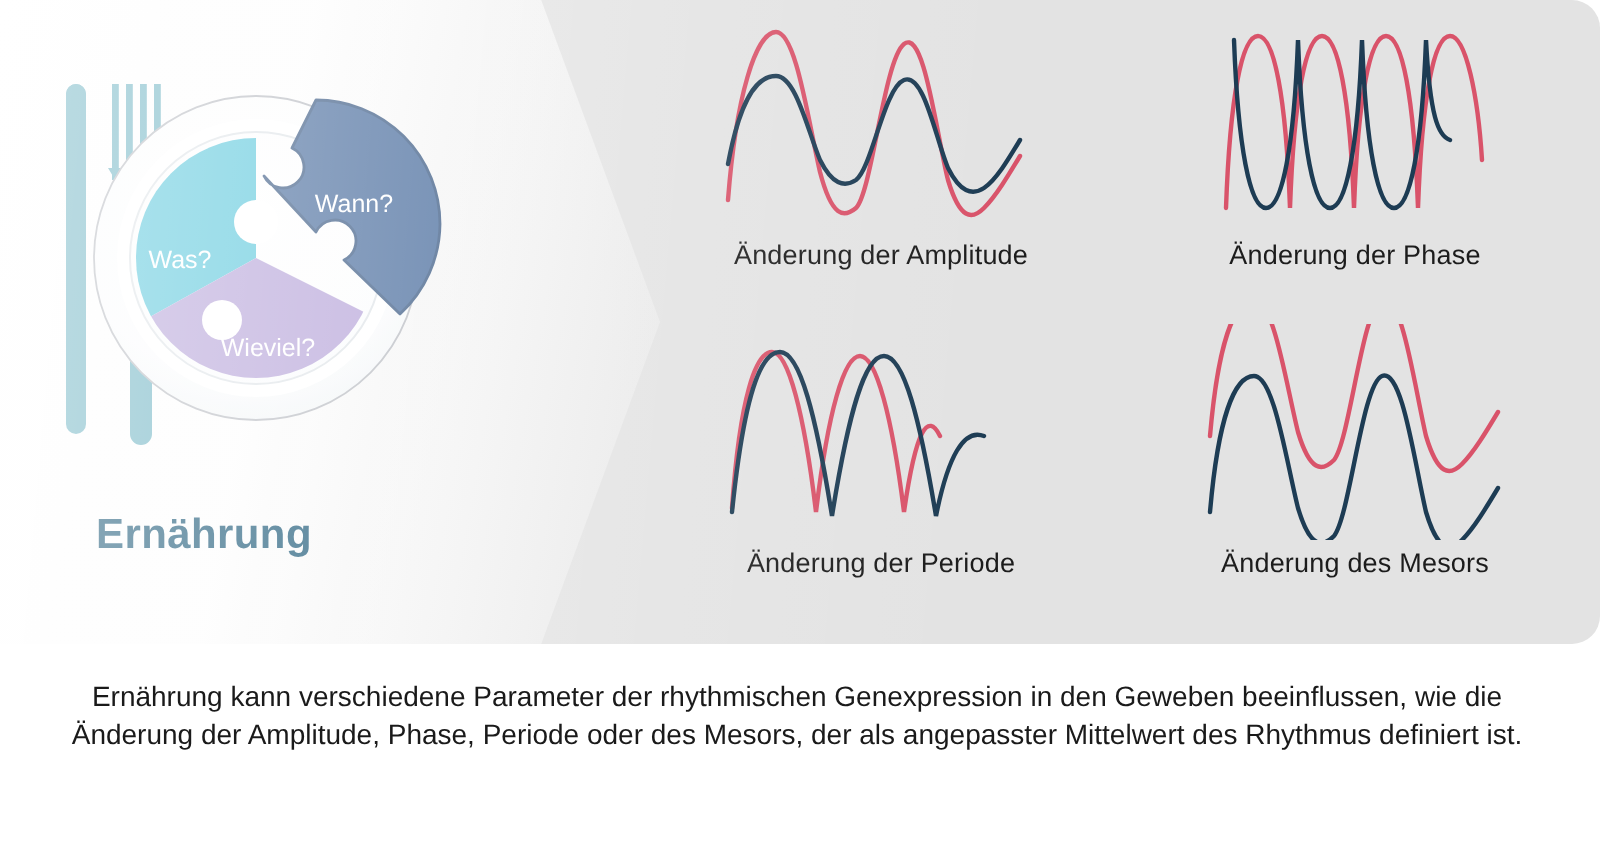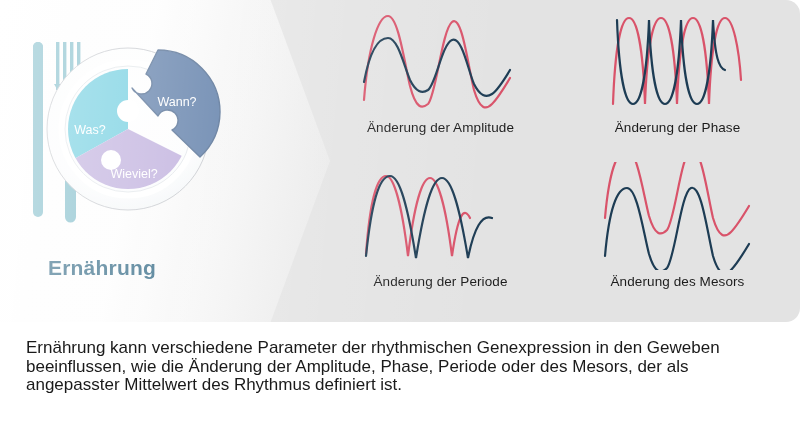--- a/index.html
+++ b/index.html
@@ -105,23 +105,24 @@
     text-align: center;
     letter-spacing: 0.1px;
   }
 
   
   .caption {
     position: absolute;
     left: 26px;
     top: 339px;
     width: 745px;
-    font-size: 17px;
+    font-size: 14px;
     line-height: 18.5px;
     color: #1a1a1a;
+    text-align: center;
   }
 </style>
 </head>
 <body>
 
 <div id="root">
 
   <div class="panel">
 
     <div class="chevron"></div>

